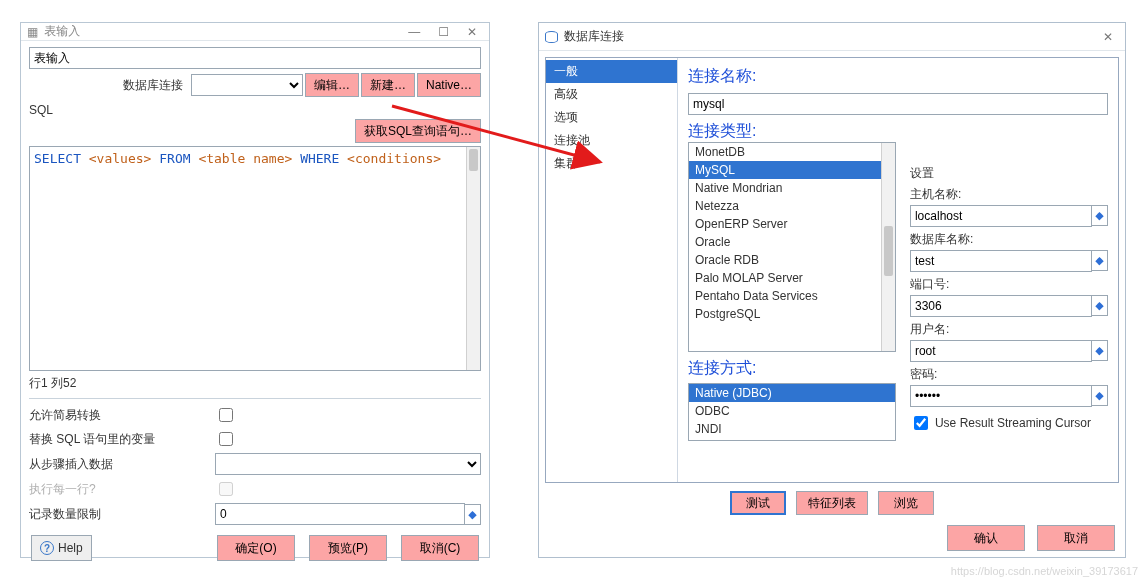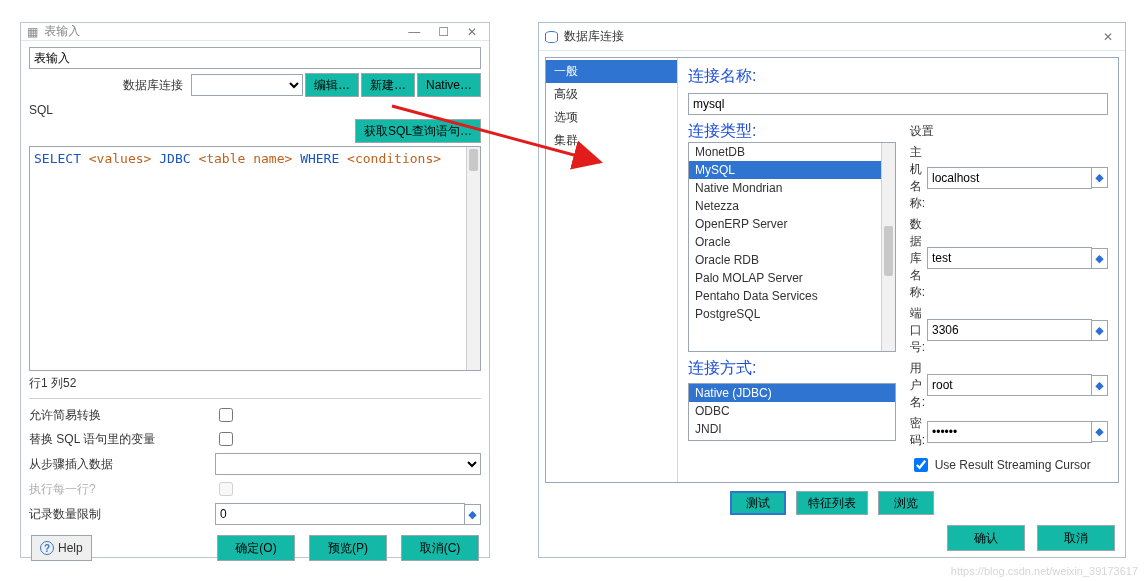--- a/index.html
+++ b/index.html
@@ -48,21 +48,21 @@
     height: 22px;
     padding: 0 4px;
     font-size: 12px;
     background: #fff;
   }
   .step-name-input { flex: 1; }
   .db-select { flex: 1; height: 22px; }
   .btn {
     height: 24px;
     border: 1px solid #9aa7b3;
-    background: #14b8a6;
+    background: #fca5a5;
     padding: 0 8px;
     font-size: 12px;
     cursor: pointer;
   }
   .sql-label { margin: 2px 0 0 0; color: #333; }
   .sql-toolbar-row { display:flex; justify-content:flex-end; margin: 2px 0 3px 0; }
   .sql-area {
     flex: 1;
     border: 1px solid #9aa7b3;
     background: #fff;
@@ -134,21 +134,21 @@
   .listbox {
     border:1px solid #9aa7b3; background:#fff; flex:1; overflow:hidden;
     position:relative;
   }
   .listbox-inner { position:absolute; inset:0 14px 0 0; overflow:hidden; }
   .listbox .lb-scroll { position:absolute; right:0; top:0; bottom:0; width:14px; background:#f1f1f1; border-left:1px solid #d0d0d0;}
   .listbox .lb-scroll .thumb2{ position:absolute; left:2px; right:2px; top:40%; height:50px; background:#c8c8c8; border-radius:2px;}
   .lb-item { padding:1px 6px; font-size:12px; cursor:pointer; line-height:16px;}
   .lb-item.selected { background:#2f74d0; color:#fff; }
   .settings-label { font-size:12px; margin-bottom:2px; }
-  .field-block { display:flex; flex-direction:row; gap:2px; margin-bottom:2px;}
+  .field-block { display:flex; flex-direction:column; gap:2px; margin-bottom:2px;}
   .dia-wrap { display:flex; align-items:center; }
   .dia-wrap input { flex:1; height:22px; }
   .short-list { border:1px solid #9aa7b3; margin-top:4px;}
   .w2-midbtns { display:flex; justify-content:center; gap:10px; padding:8px 0 4px 0;}
   .blue-outline { border:2px solid #2f74d0; }
   .w2-footer { display:flex; justify-content:flex-end; gap:12px; padding:6px 4px 0 0;}
   
   #arrow {
     position:absolute;
     left:388px; top:78px;
@@ -198,21 +198,21 @@
     </div>
     <div class="sql-label">SQL</div>
     <div class="sql-toolbar-row">
       <button class="btn">获取SQL查询语句…</button>
     </div>
     <div class="sql-area">
       <span class="kw">SELECT</span>
       <span> </span>
       <span class="ph">&lt;values&gt;</span>
       <span> </span>
-      <span class="kw">JDBC</span>
+      <span class="kw">FROM</span>
       <span> </span>
       <span class="ph">&lt;table name&gt;</span>
       <span> </span>
       <span class="kw">WHERE</span>
       <span> </span>
       <span class="ph">&lt;conditions&gt;</span>
       <div class="sql-scroll">
           <div class="thumb"></div>
         </div>
     </div>
@@ -266,20 +266,21 @@
     <div class="winbtns">
       <span>✕</span>
     </div>
   </div>
   <div class="body">
     <div class="w2-top">
       <div class="w2-left" id="nav-list">
           <div class="nav-item selected">一般</div>
           <div class="nav-item">高级</div>
           <div class="nav-item">选项</div>
+          <div class="nav-item">连接池</div>
           <div class="nav-item">集群</div>
         </div>
       <div class="w2-right">
         <div class="w2-section-label">连接名称:</div>
         <div class="dia-wrap">
           <input class="text conn-name-input red-box" value="mysql" style="">
         </div>
 
         <div class="w2-columns">
 

